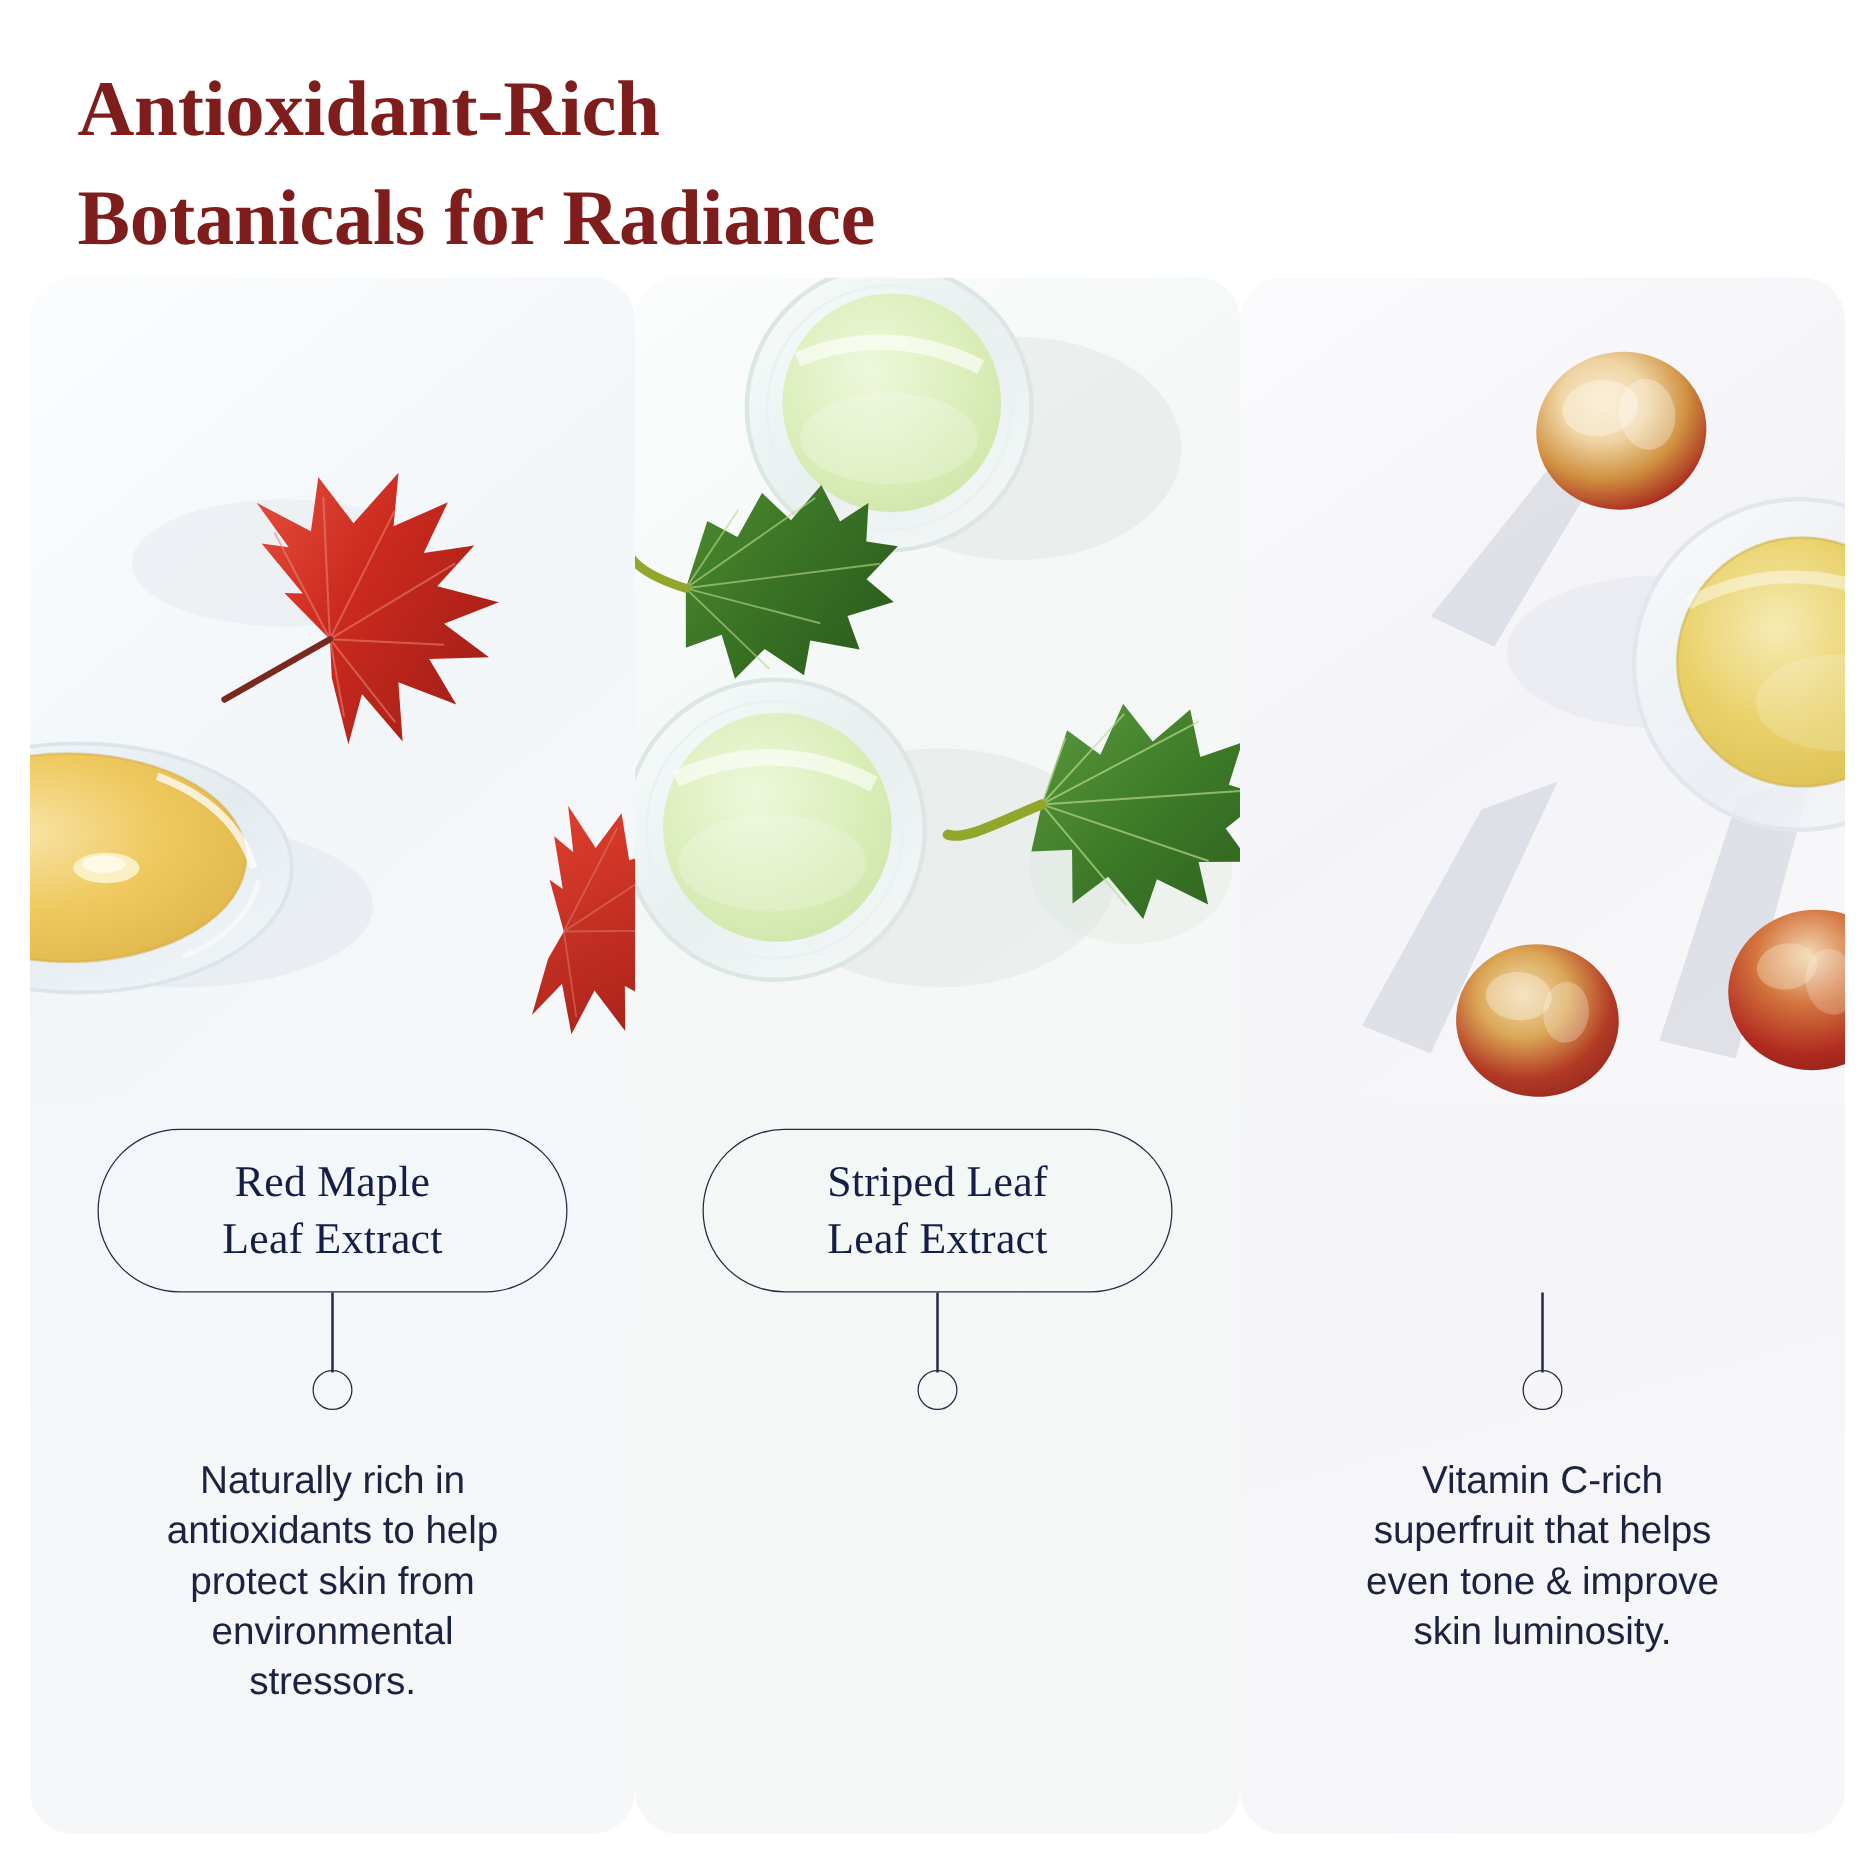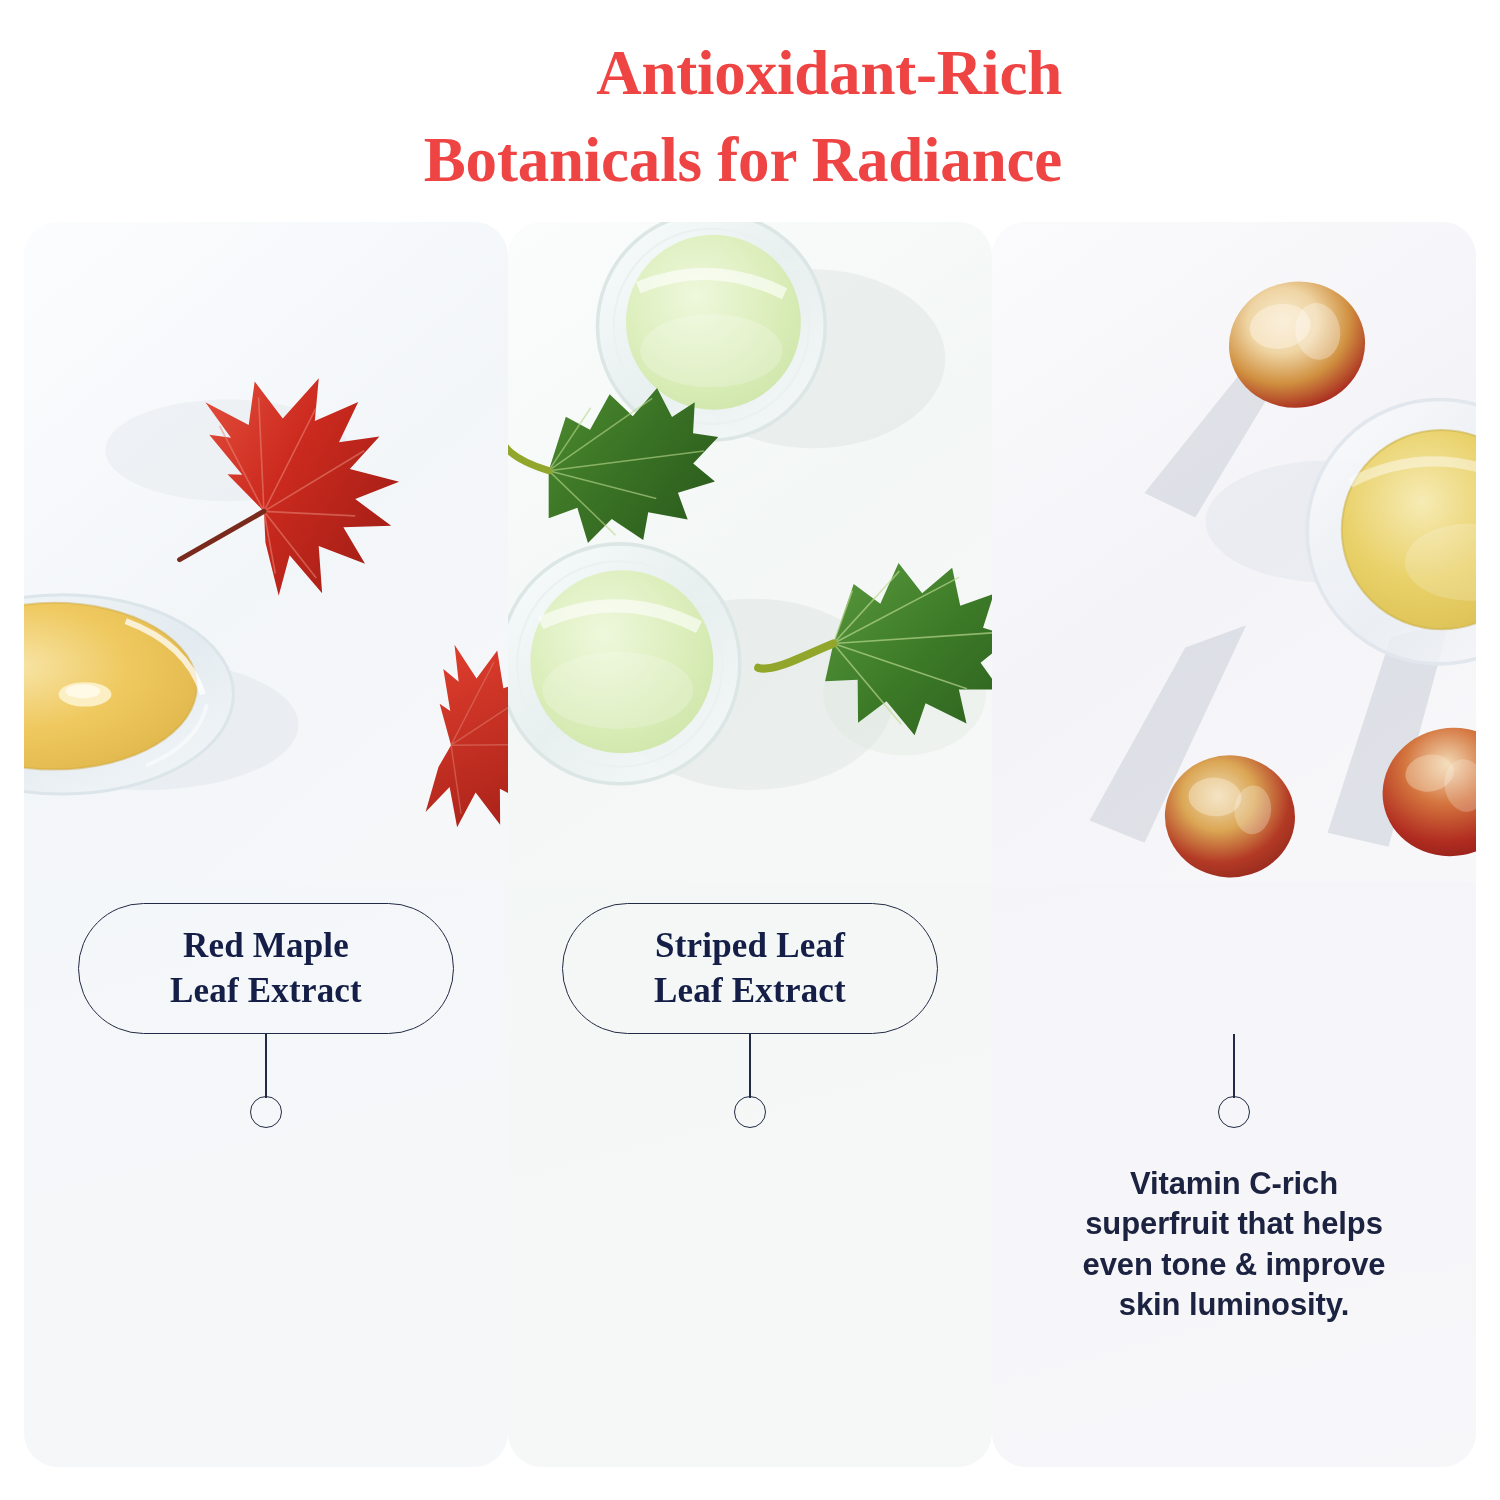--- a/index.html
+++ b/index.html
@@ -8,39 +8,37 @@
     width:1500px; height:1500px;
     background:#ffffff;
     font-family:"Liberation Sans", sans-serif;
     overflow:hidden;
   }
   .page { position:relative; width:1500px; height:1500px; background:#ffffff; }
 
   
   .headline {
     position:absolute;
-    left:62px; top:30px;
+    left:62px; top:44px;
     width:1000px;
     font-family:"Liberation Serif", serif;
     font-weight:700;
     font-size:63px;
     line-height:1.38;
     letter-spacing:-0.2px;
-    color:#ef4444;
+    color:#7f1d1d;
     white-space:pre-line;
-    text-align:right;
   }
 
   
   .cards {
     position:absolute;
     left:24px; top:222px;
     width:1452px; height:1245px;
     display:flex;
-    font-weight:bold;
   }
   .card {
     position:relative;
     flex:1 1 0;
     border-radius:34px;
     background:#F6F8FA;
     overflow:hidden;
   }
   .card--a { background:linear-gradient(165deg,#FAFCFD 0%,#F4F7F9 45%,#F6F7F9 100%); }
   .card--b { background:linear-gradient(165deg,#F9FCFA 0%,#F3F7F5 45%,#F6F8F8 100%); }
@@ -220,20 +218,25 @@
       <div class="pill">
         <span class="pill-text">Red Maple
 Leaf Extract</span>
       </div>
 
       <div class="connector">
         <span class="stem"></span>
         <span class="dot"></span>
       </div>
 
+      <p class="desc">Naturally rich in
+antioxidants to help
+protect skin from
+environmental
+stressors.</p>
     </div>
 
     <div class="card card--b">
       <div class="photo">
         <svg viewBox="0 0 476 660" preserveAspectRatio="xMidYMid slice" aria-hidden="true">
           <defs>
             <linearGradient id="b-bg" x1="0" y1="0" x2="0.5" y2="1">
               <stop offset="0%" stop-color="#FAFDFB"></stop>
               <stop offset="60%" stop-color="#F3F7F5"></stop>
               <stop offset="100%" stop-color="#F6F8F8"></stop>

